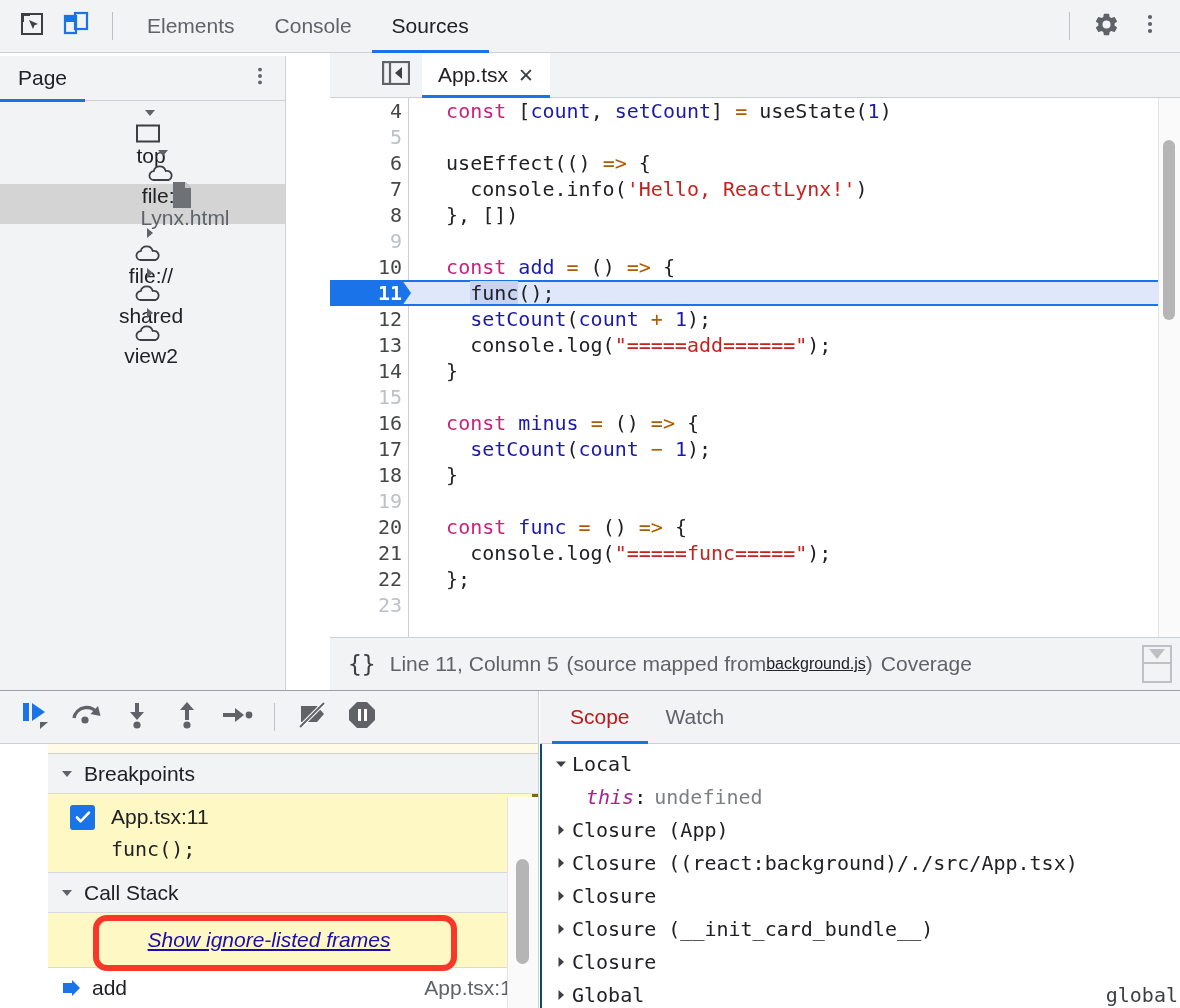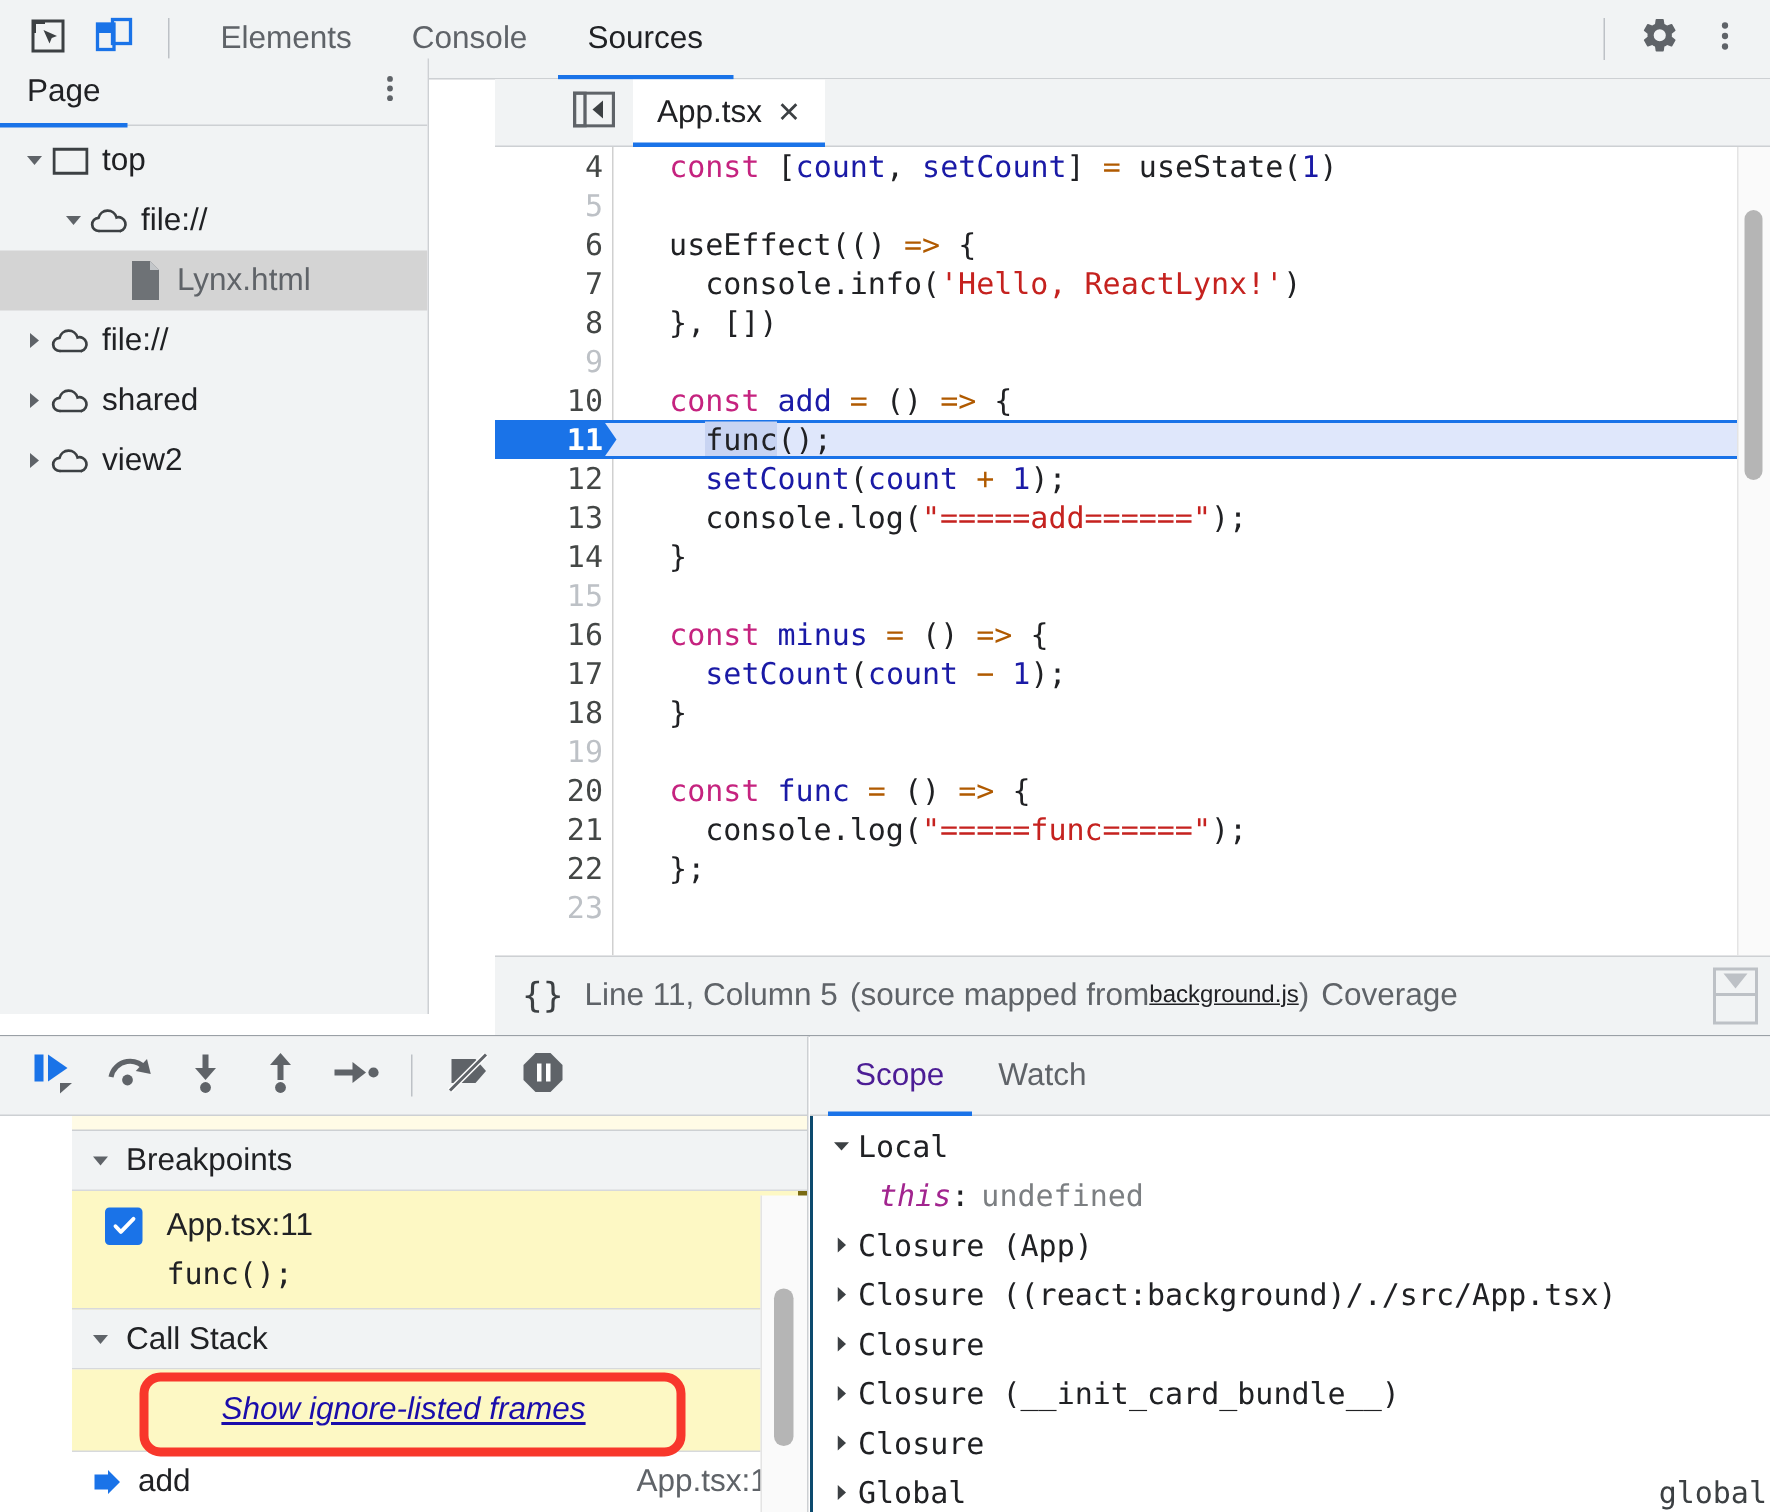--- a/index.html
+++ b/index.html
@@ -35,21 +35,21 @@
   }
   .ptab.active { color: #202124; }
   .ptab.active::after {
     content: ""; position: absolute; left: 0; right: 0; bottom: 0;
     height: 3px; background: #1a73e8;
   }
   .tb-right { margin-left: auto; display: flex; align-items: center; padding-right: 8px; }
 
   
   .navigator {
-    position: absolute; left: 0; top: 39px; width: 286px; height: 637px;
+    position: absolute; left: 0; top: 56px; width: 286px; height: 637px;
     background: #f1f3f4; border-right: 1px solid #cdd0d3;
     overflow: hidden;
   }
   .nav-tabs {
     height: 45px; display: flex; align-items: center;
     background: #f1f3f4; border-bottom: 1px solid #cdd0d3;
     position: relative;
   }
   .nav-tab {
     font-size: 21px; color: #202124; padding: 0 18px; height: 45px;
@@ -59,21 +59,21 @@
     content: ""; position: absolute; left: 0; right: 0; bottom: -1px;
     height: 3px; background: #1a73e8;
   }
   .nav-menu-btn {
     margin-left: auto; width: 34px; height: 34px; margin-right: 8px;
     display: flex; align-items: center; justify-content: center;
   }
   .nav-tree { background: #f1f3f4; padding-top: 3px; }
   .tree-row {
     display: flex; align-items: center; height: 40px; font-size: 21px;
-    color: #202124; white-space: nowrap;
+    color: #202124; white-space: nowrap; flex-direction: column;
   }
   .tree-row.selected { background: #d4d4d4; }
   .twisty {
     width: 18px; height: 18px; flex: 0 0 auto;
     display: inline-flex; align-items: center; justify-content: center;
     color: #5f6368;
   }
   .twisty svg { display: block; }
   .tree-icon {
     width: 26px; height: 22px; margin: 0 5px 0 2px; flex: 0 0 auto;
@@ -265,21 +265,21 @@
     background: #ffffff; overflow: hidden;
   }
   .scope-tabs {
     height: 53px; background: #f1f3f4; border-bottom: 1px solid #cdd0d3;
     display: flex; align-items: stretch; padding-left: 12px;
   }
   .scope-tab {
     display: flex; align-items: center; padding: 0 18px; font-size: 21px;
     color: #5f6368; position: relative;
   }
-  .scope-tab.active { color: #4c1d95; }
+  .scope-tab.active { color: #b91c1c; }
   .scope-tab.active::after {
     content: ""; position: absolute; left: 0; right: 0; bottom: -1px;
     height: 3px; background: #1a73e8;
   }
   .scope-list {
     position: absolute; left: 0; top: 53px; right: 0; bottom: 0;
     font-family: "DejaVu Sans Mono", monospace; font-size: 20px;
     padding-top: 3px; overflow: hidden;
     border-left: 2px solid #0c4a6e;
   }

